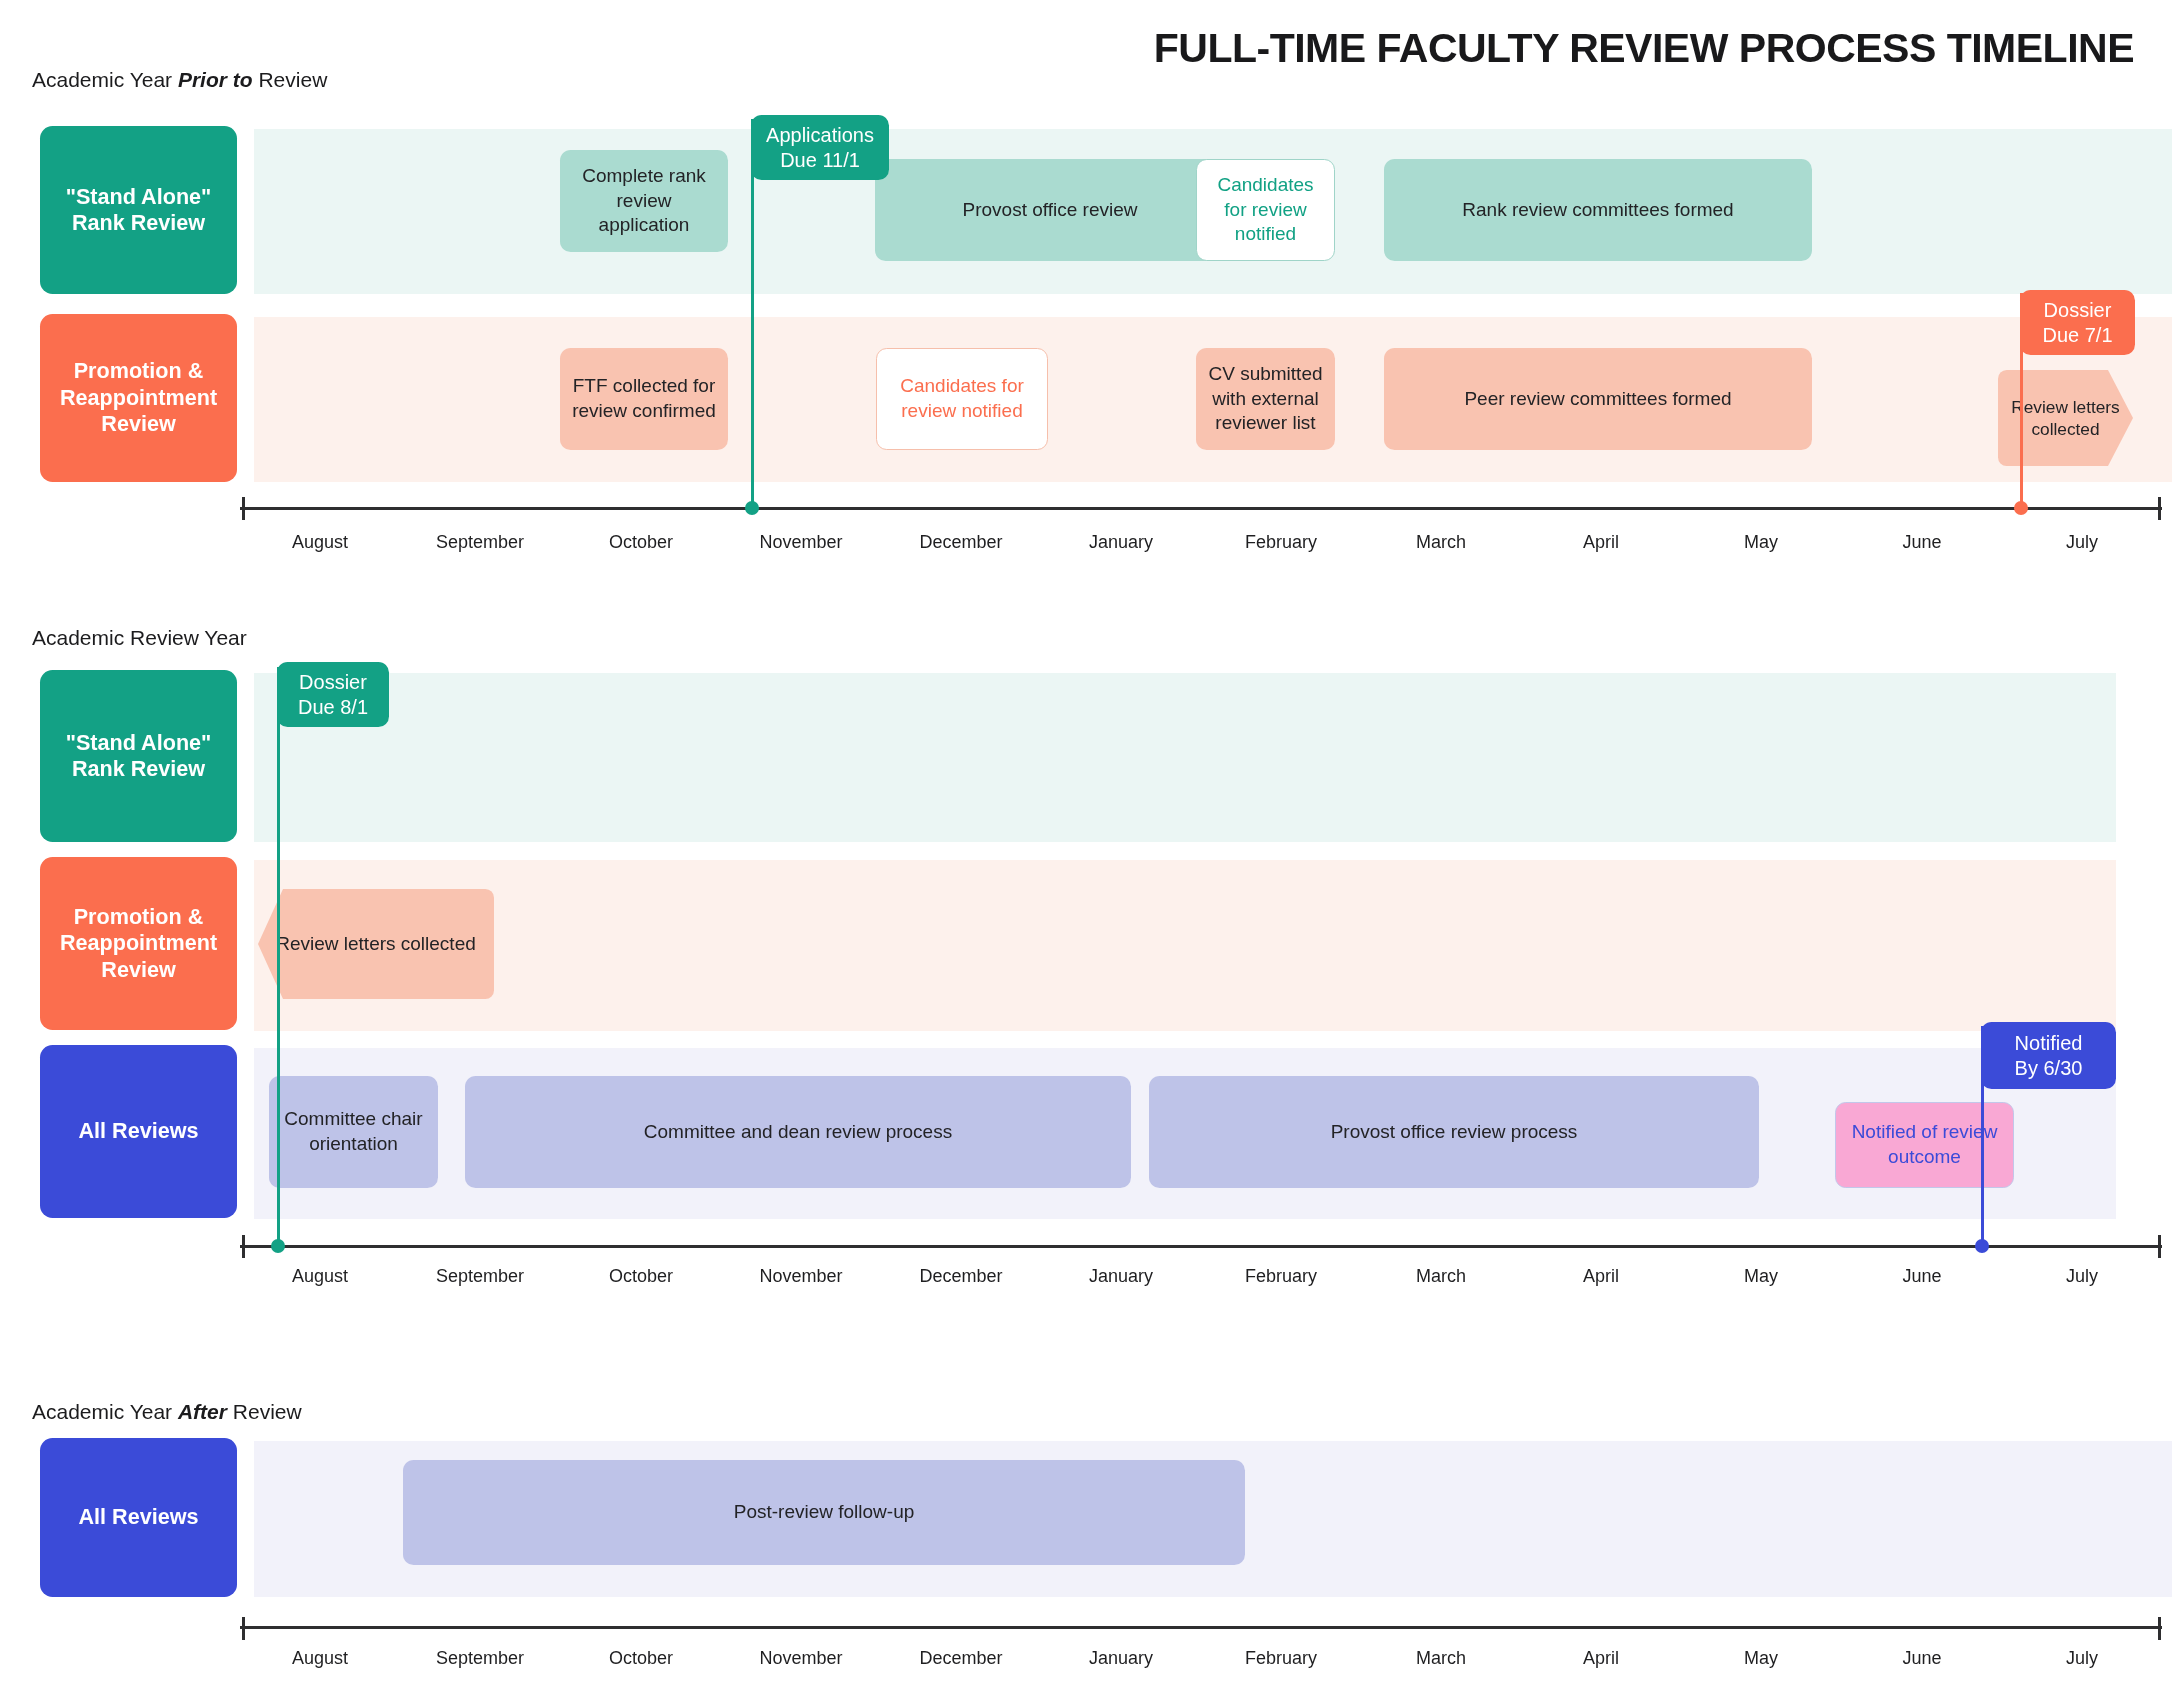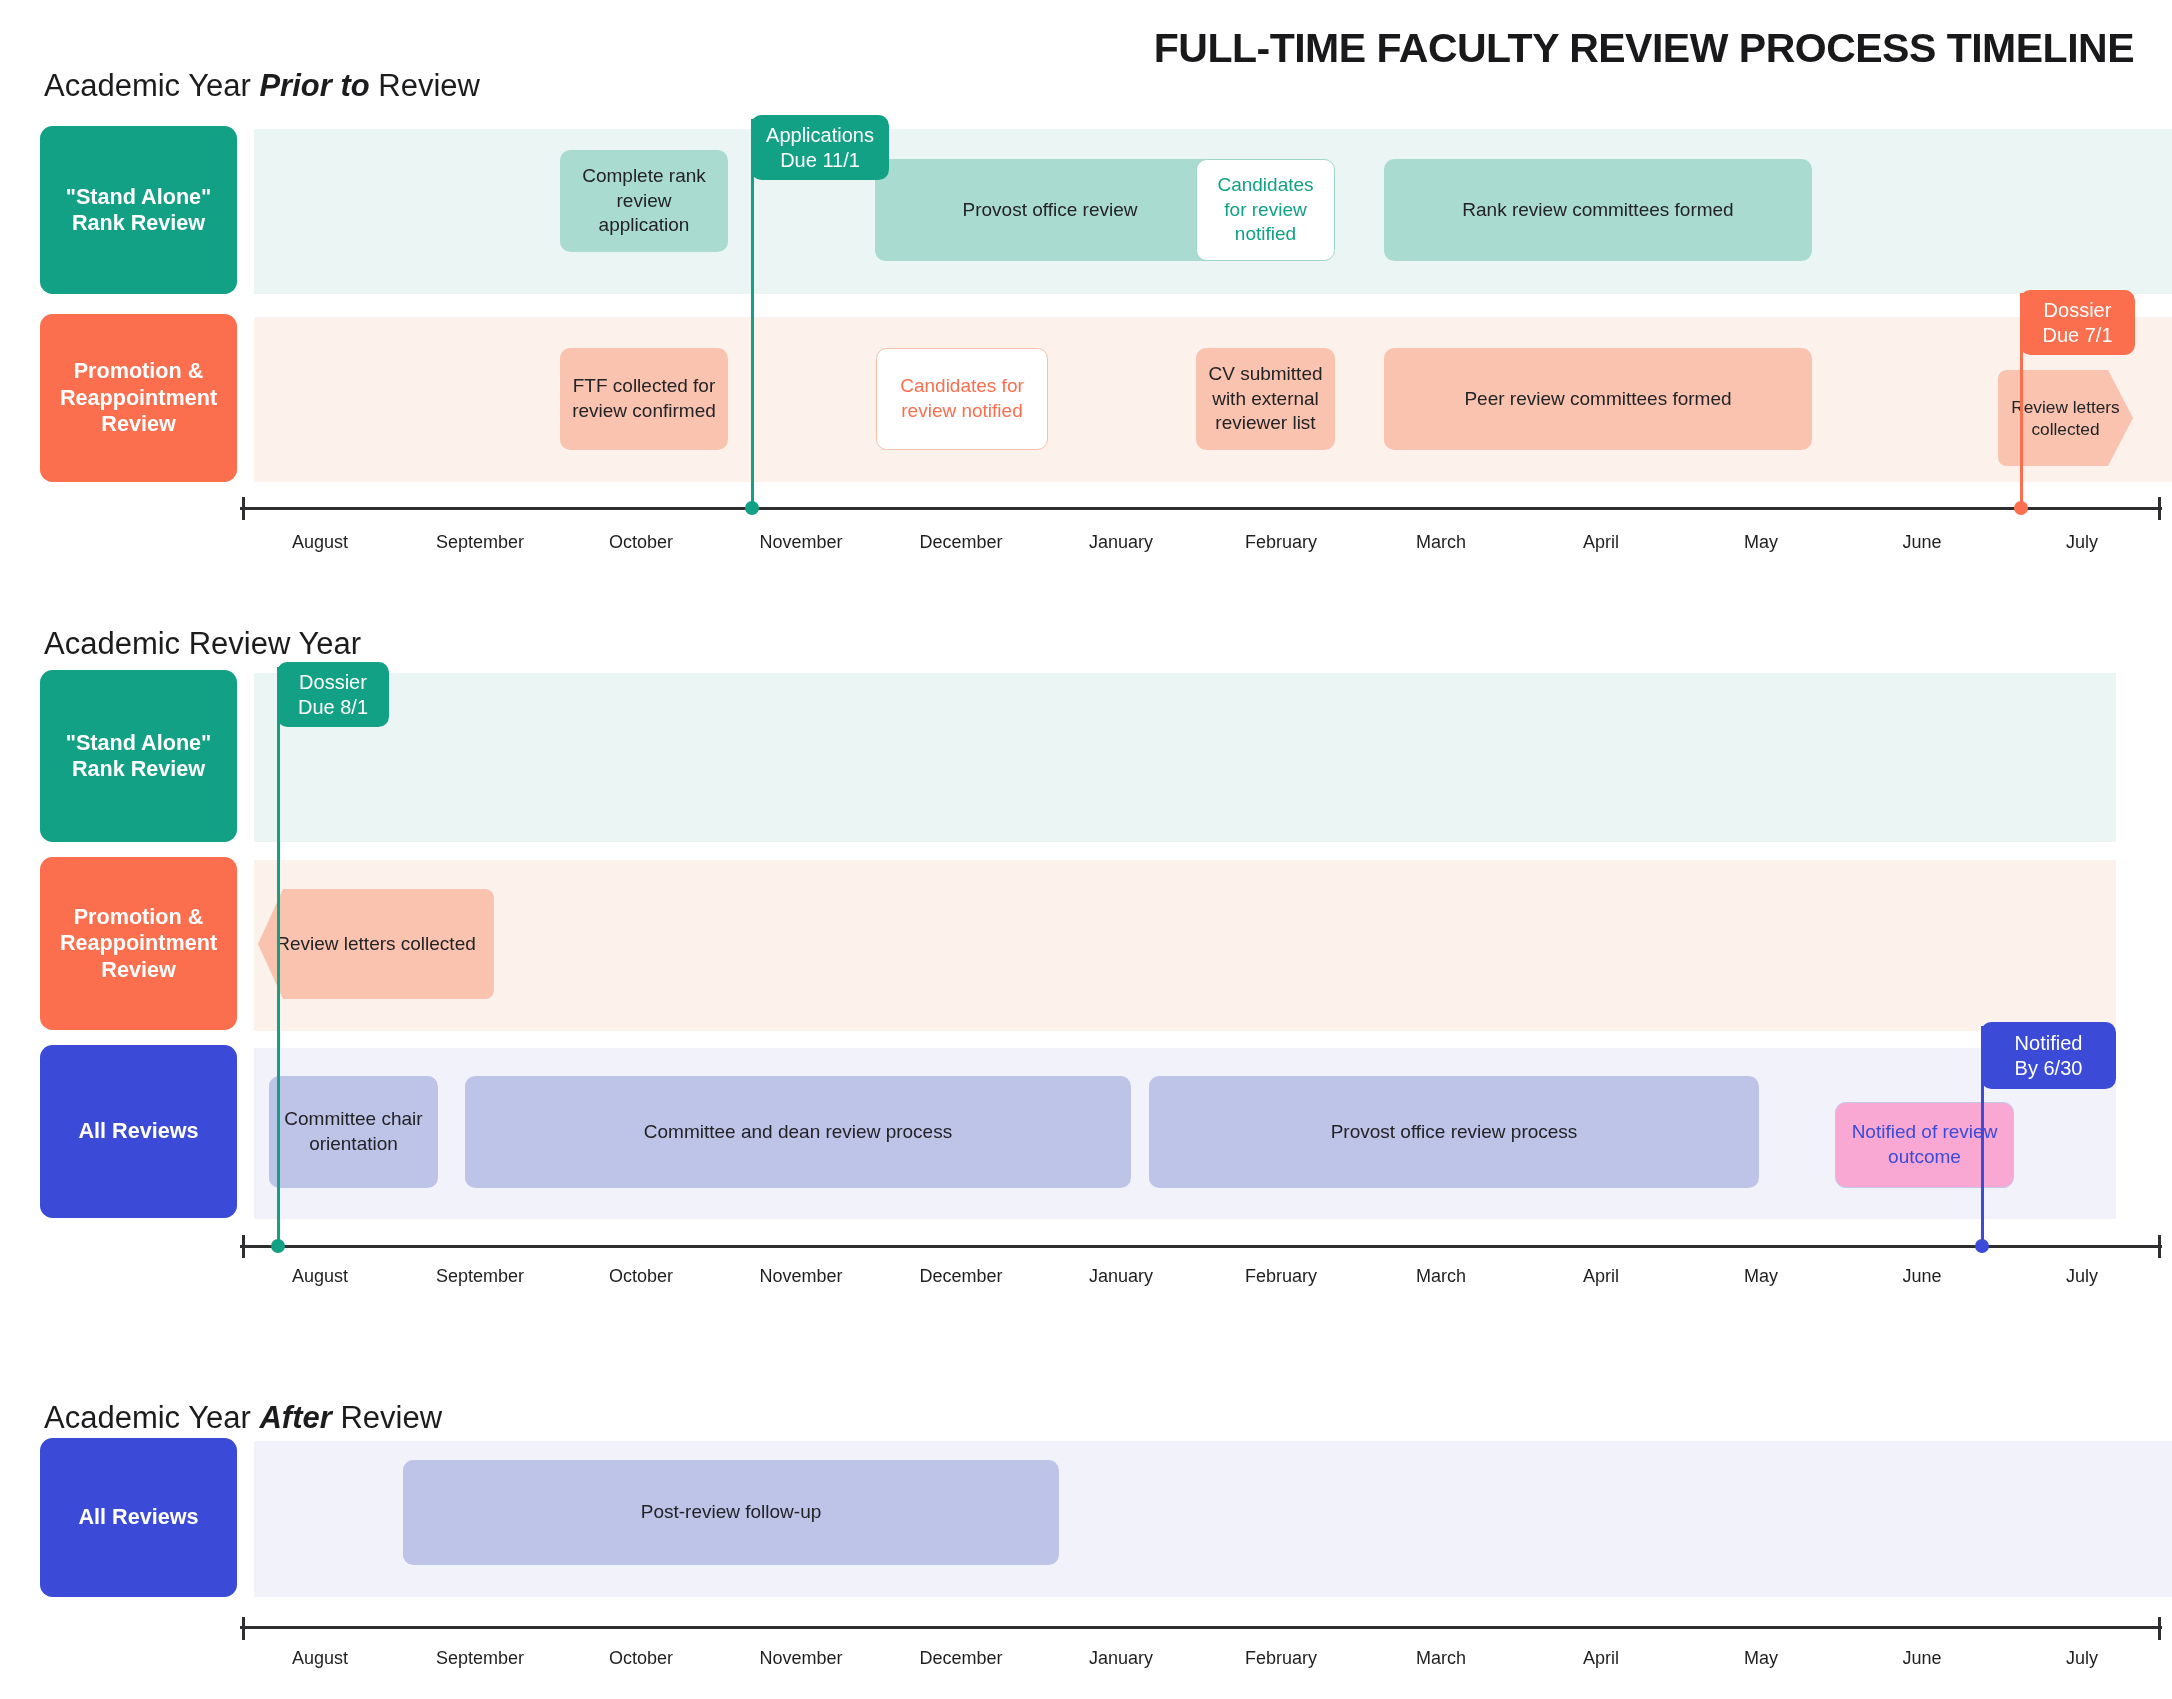--- a/index.html
+++ b/index.html
@@ -18,22 +18,22 @@
     font-size: 41px;
     font-weight: 700;
     letter-spacing: -0.5px;
     color: #19191b;
     white-space: nowrap;
   }
 
   
   .section-heading {
     position: absolute;
-    left: 44px;
-    font-size: 31px;
+    left: 32px;
+    font-size: 21px;
     font-weight: 400;
     color: #1c1c1e;
     white-space: nowrap;
   }
   .section-heading .em { font-weight: 700; font-style: italic; }
 
   
   .cat {
     position: absolute;
     left: 40px;
@@ -260,21 +260,21 @@
     </div>
 
   <div class="section-heading" style="top:1400px;">
     <span>Academic Year </span><span class="em">After</span><span> Review</span>
   </div>
 
   <div class="band blue" style="left:254px; top:1441px; width:1919px; height:156px;"></div>
   <div class="cat blue" style="top:1438px; height:159px;">
     <span>All Reviews</span>
   </div>
-  <div class="task b-fill" style="left:403px; top:1460px; width:656px; height:105px;">Post-review follow-up</div>
+  <div class="task b-fill" style="left:403px; top:1460px; width:842px; height:105px;">Post-review follow-up</div>
 
   <div class="axis-line" style="left:240px; top:1626px; width:1922px;"></div>
   <div class="axis-cap" style="left:242px; top:1617px;"></div>
   <div class="axis-cap" style="left:2158px; top:1617px;"></div>
   <div id="axis3-months">
       <div class="month" style="left: 320px; top: 1648px;">August</div>
       <div class="month" style="left: 480px; top: 1648px;">September</div>
       <div class="month" style="left: 641px; top: 1648px;">October</div>
       <div class="month" style="left: 801px; top: 1648px;">November</div>
       <div class="month" style="left: 961px; top: 1648px;">December</div>

